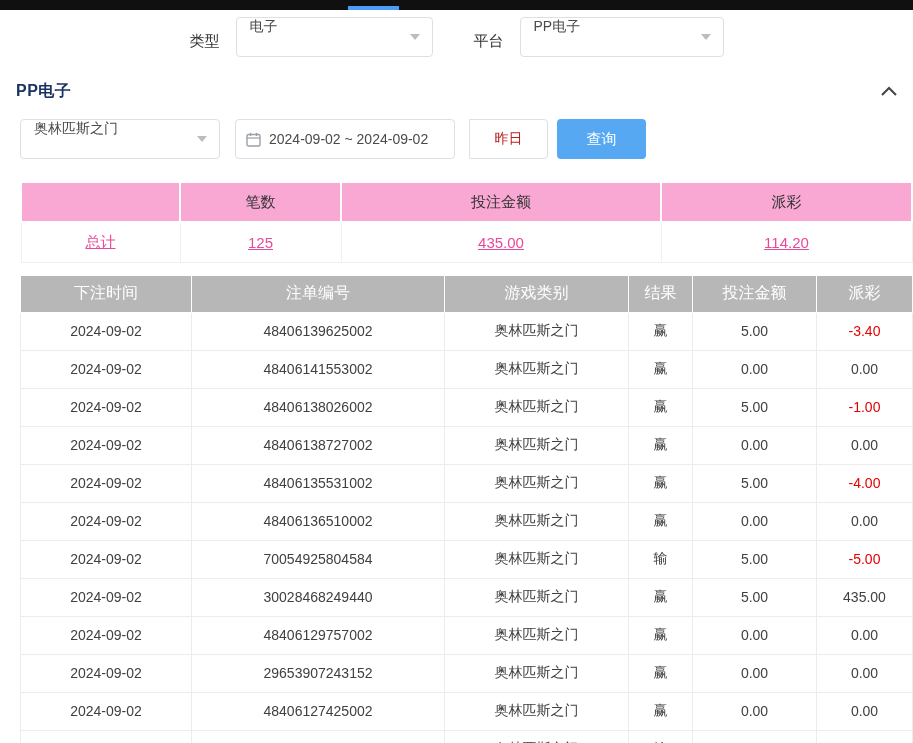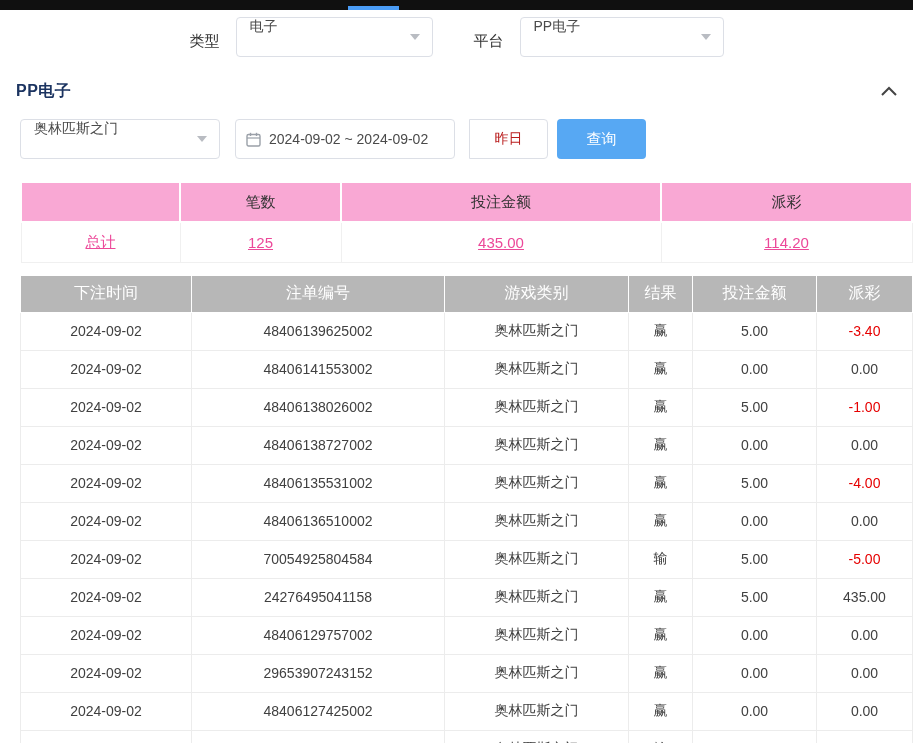--- a/index.html
+++ b/index.html
@@ -213,21 +213,21 @@
       <tr>
         <td>2024-09-02</td>
         <td>70054925804584</td>
         <td>奥林匹斯之门</td>
         <td>输</td>
         <td>5.00</td>
         <td class="neg">-5.00</td>
       </tr>
       <tr>
         <td>2024-09-02</td>
-        <td>24276495041158</td>
+        <td>30028468249440</td>
         <td>奥林匹斯之门</td>
         <td>赢</td>
         <td>5.00</td>
         <td>435.00</td>
       </tr>
       <tr>
         <td>2024-09-02</td>
         <td>48406129757002</td>
         <td>奥林匹斯之门</td>
         <td>赢</td>

